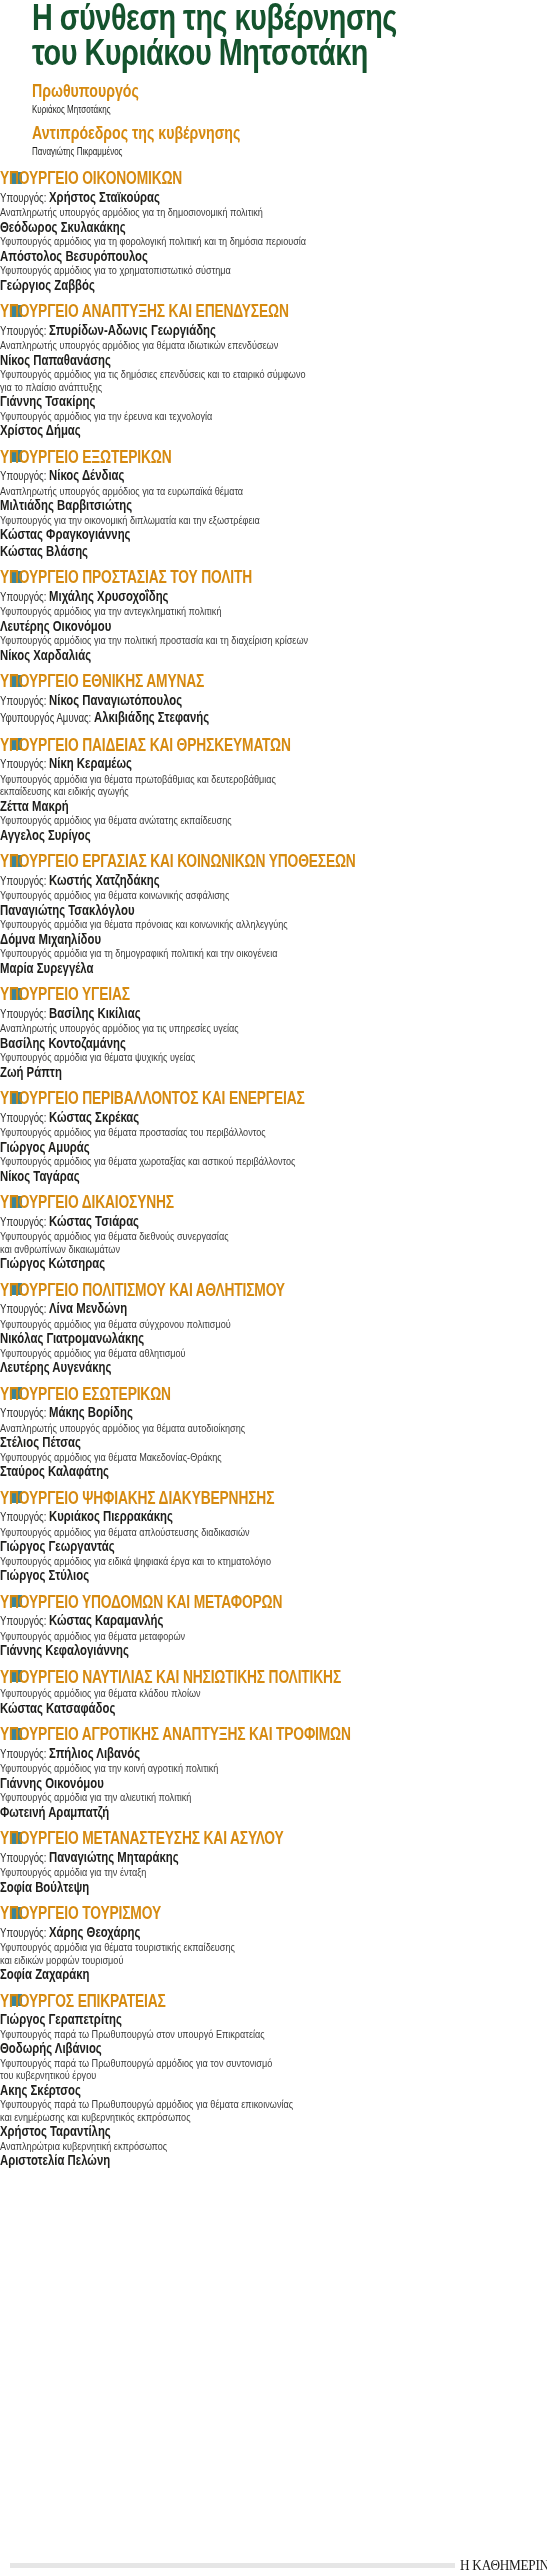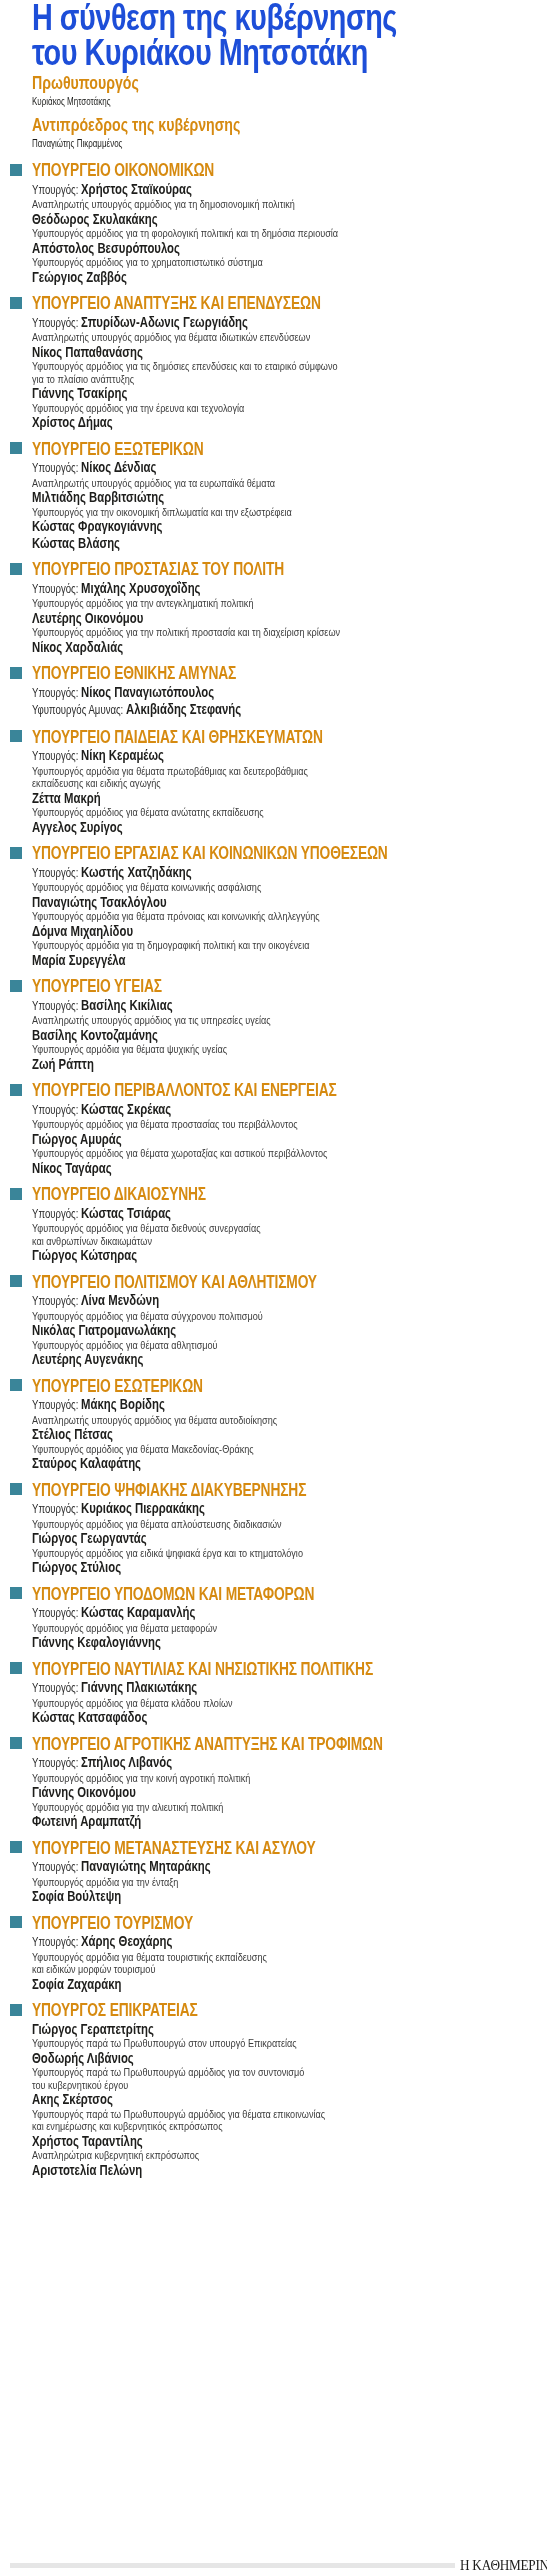--- a/index.html
+++ b/index.html
@@ -1,25 +1,25 @@
 <!DOCTYPE html>
 <html style="font-size:9px"><head>
 <meta charset="utf-8">
 <style>
   html, body { margin: 0; padding: 0; background: #ffffff; }
   body { width: 547px; height: 2576px; overflow: hidden; position: relative;
          font-family: "Liberation Sans", "DejaVu Sans", sans-serif; color: #1d1d1b; }
-  #title { position: absolute; left: 32px; top: 0px; color: #1d4ed8; font-weight: bold;
+  #title { position: absolute; left: 32px; top: 0px; color: #14532d; font-weight: bold;
            font-size: 36px; line-height: 35px; letter-spacing: -0.6px; }
   #title .line { display: block; transform: scaleX(0.80); transform-origin: left top; white-space: nowrap; }
-  #content { position: absolute; left: 0; top: 74px; width: 483px; }
+  #content { position: absolute; left: 0; top: 82px; width: 483px; }
   .role { padding-left: 32px; margin-bottom: 6.3px; }
   .role-title { color: #d68a10; font-weight: bold; font-size: 17.7px; line-height: 19px; }
   .role-name { color: #1d1d1b; font-size: 10px; line-height: 17px; }
-  .section { position: relative; padding-left: 32px; margin-top: 8px; }
+  .section { position: relative; margin-top: 8px; }
   .sq { position: absolute; left: 9.7px; top: 3.4px; width: 12px; height: 12px; background: #3a8599; }
   .heading { color: #d68a10; font-weight: bold; font-size: 17.7px; line-height: 20.5px; letter-spacing: -0.2px; }
   .row { font-size: 12px; line-height: 16.5px; }
   .row .lbl { color: #2b2b2b; font-weight: normal; }
   .row .nm { font-weight: bold; font-size: 14.2px; }
   .name { font-weight: bold; font-size: 14.2px; line-height: 16.5px; color: #1d1d1b; }
   .desc { font-size: 11.4px; line-height: 12.5px; color: #3b3b3b; }
   .sc { display: inline-block; transform: scaleX(0.80); transform-origin: left center; white-space: nowrap; }
   .sc-h { display: inline-block; transform: scaleX(0.78); transform-origin: left center; white-space: nowrap; }
   #footer-bar { position: absolute; left: 9.7px; top: 2563px; width: 445px; height: 5.1px; background: #e6e6e6; }
@@ -170,21 +170,20 @@
       <div class="section">
         <span class="sq"></span>
         <div class="heading"><span class="sc-h">ΥΠΟΥΡΓΕΙΟ ΥΠΟΔΟΜΩΝ ΚΑΙ ΜΕΤΑΦΟΡΩΝ</span></div>
         <div class="row"><span class="sc"><span class="lbl">Υπουργός:</span> <span class="nm">Κώστας Καραμανλής</span></span></div>
         <div class="desc"><span class="sc">Υφυπουργός αρμόδιος για θέματα μεταφορών</span></div>
         <div class="name"><span class="sc">Γιάννης Κεφαλογιάννης</span></div>
       </div>
       <div class="section">
         <span class="sq"></span>
         <div class="heading"><span class="sc-h">ΥΠΟΥΡΓΕΙΟ ΝΑΥΤΙΛΙΑΣ ΚΑΙ ΝΗΣΙΩΤΙΚΗΣ ΠΟΛΙΤΙΚΗΣ</span></div>
-        <div class="row"><span class="sc"><span class="lbl">Υπουργός:</span> <span class="nm">Γιάννης Πλακιωτάκης</span></span></div>
         <div class="desc"><span class="sc">Υφυπουργός αρμόδιος για θέματα κλάδου πλοίων</span></div>
         <div class="name"><span class="sc">Κώστας Κατσαφάδος</span></div>
       </div>
       <div class="section">
         <span class="sq"></span>
         <div class="heading"><span class="sc-h">ΥΠΟΥΡΓΕΙΟ ΑΓΡΟΤΙΚΗΣ ΑΝΑΠΤΥΞΗΣ ΚΑΙ ΤΡΟΦΙΜΩΝ</span></div>
         <div class="row"><span class="sc"><span class="lbl">Υπουργός:</span> <span class="nm">Σπήλιος Λιβανός</span></span></div>
         <div class="desc"><span class="sc">Υφυπουργός αρμόδιος για την κοινή αγροτική πολιτική</span></div>
         <div class="name"><span class="sc">Γιάννης Οικονόμου</span></div>
         <div class="desc"><span class="sc">Υφυπουργός αρμόδια για την αλιευτική πολιτική</span></div>

